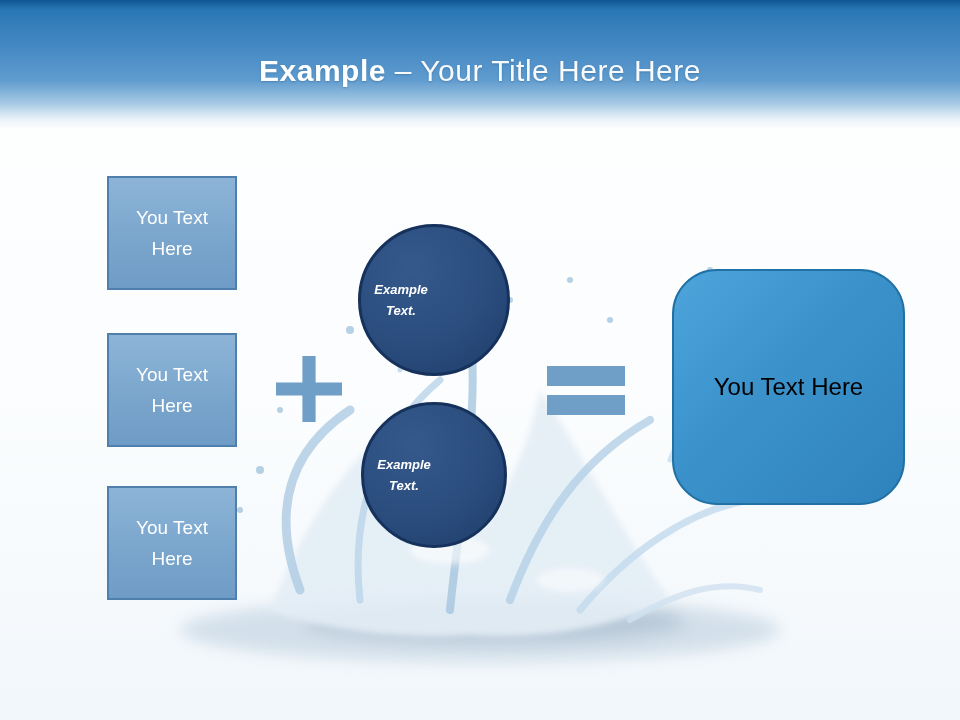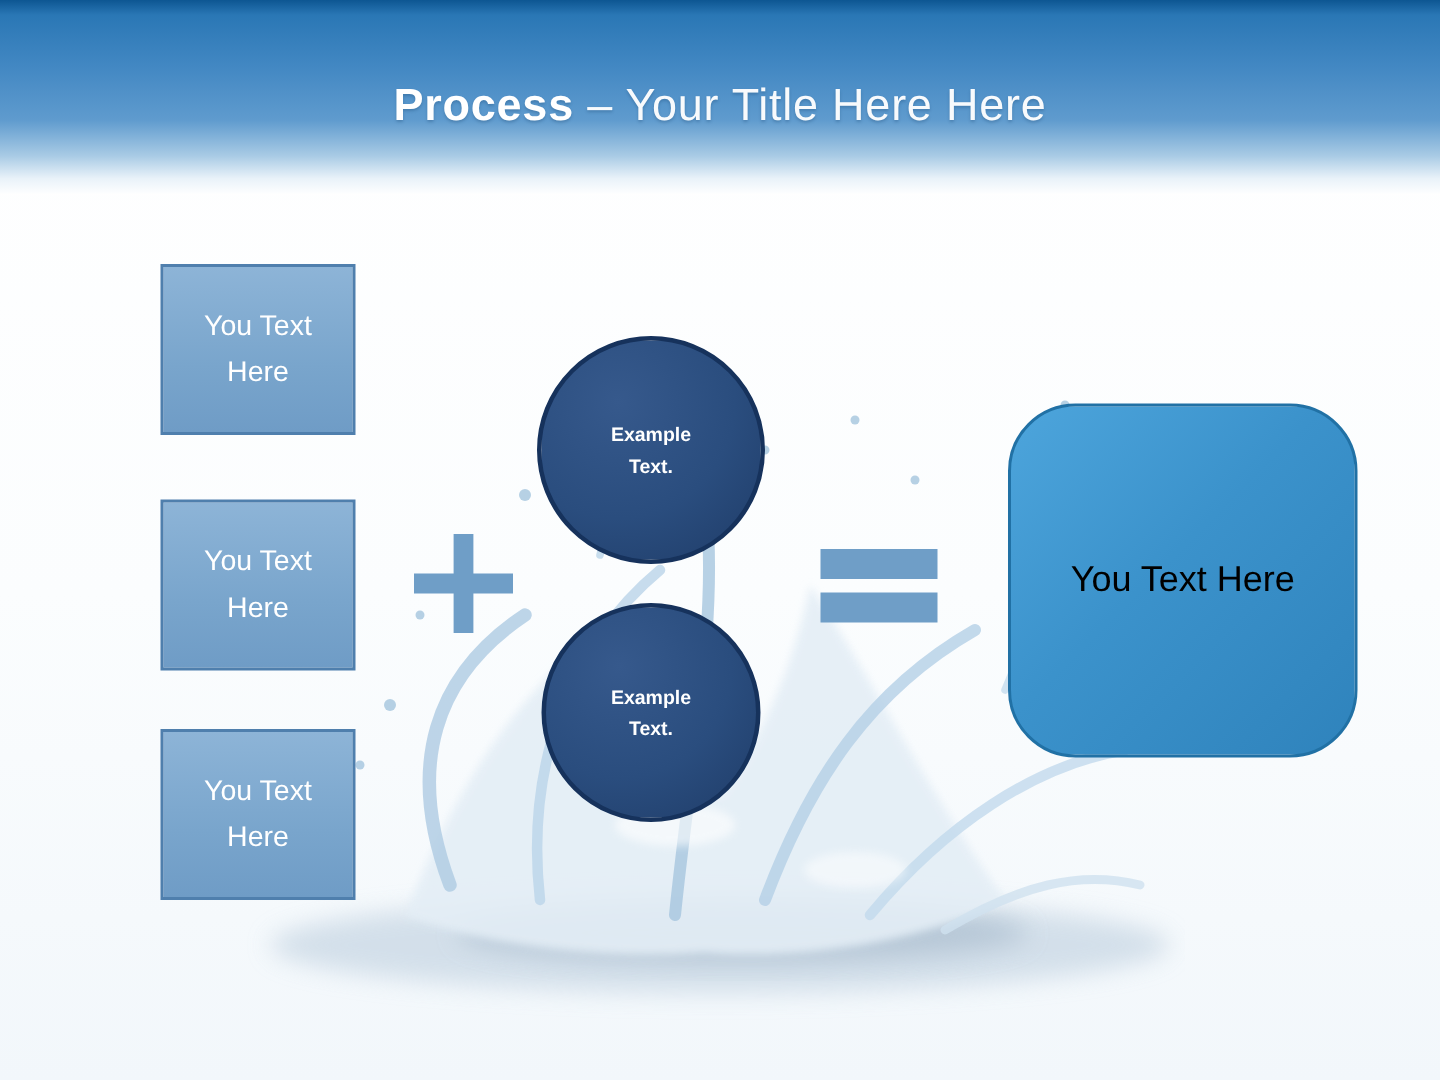--- a/index.html
+++ b/index.html
@@ -40,22 +40,22 @@
     position:absolute;left:276px;top:356px;width:66px;height:66px;z-index:2;
     background:#6f9ec7;
     clip-path:polygon(40% 0,60% 0,60% 40%,100% 40%,100% 60%,60% 60%,
                       60% 100%,40% 100%,40% 60%,0 60%,0 40%,40% 40%);
   }
   
   .circle{
     position:absolute;border-radius:50%;z-index:2;
     background:radial-gradient(circle at 35% 28%,#36598c 0%,#2a4d7e 55%,#1f3c68 100%);
     border:3px solid #16325c;
-    display:flex;align-items:center;justify-content:center;text-align:center;
-    color:#ffffff;font-size:13px;font-weight:700;line-height:21px;
+    display:flex;align-items:center;justify-content:flex-start;text-align:center;
+    color:#ffffff;font-size:13px;font-weight:700;font-style:italic;line-height:21px;
   }
   .circle span{display:inline-block;width:80px;}
   .c-1{left:358px;top:224px;width:152px;height:152px;}
   .c-2{left:361px;top:402px;width:146px;height:146px;}
   
   .equals{position:absolute;left:547px;top:366px;width:78px;height:49px;z-index:2;}
   .equals .bar{width:78px;height:20px;background:#6f9ec7;}
   .equals .bar + .bar{margin-top:9px;}
   
   .result-box{
@@ -67,21 +67,21 @@
     color:#000000;font-size:24px;
   }
 </style>
 </head>
 <body>
 
 <div class="slide">
 
   <header class="title-band">
     <h1 class="slide-title">
-      <span class="title-bold">Process</span>
+      <span class="title-bold">Example</span>
       <span class="title-rest">– Your Title Here Here</span>
     </h1>
   </header>
 
   <svg class="splash" viewBox="0 0 640 470" aria-hidden="true">
     <defs>
       <filter id="b8" x="-30%" y="-30%" width="160%" height="160%">
           <feGaussianBlur stdDeviation="8"></feGaussianBlur>
         </filter>
       <filter id="b3" x="-30%" y="-30%" width="160%" height="160%">

